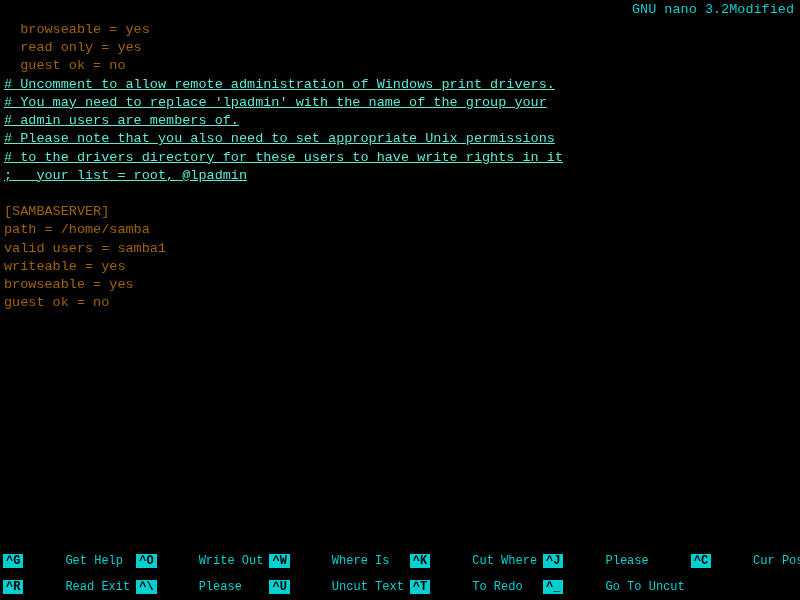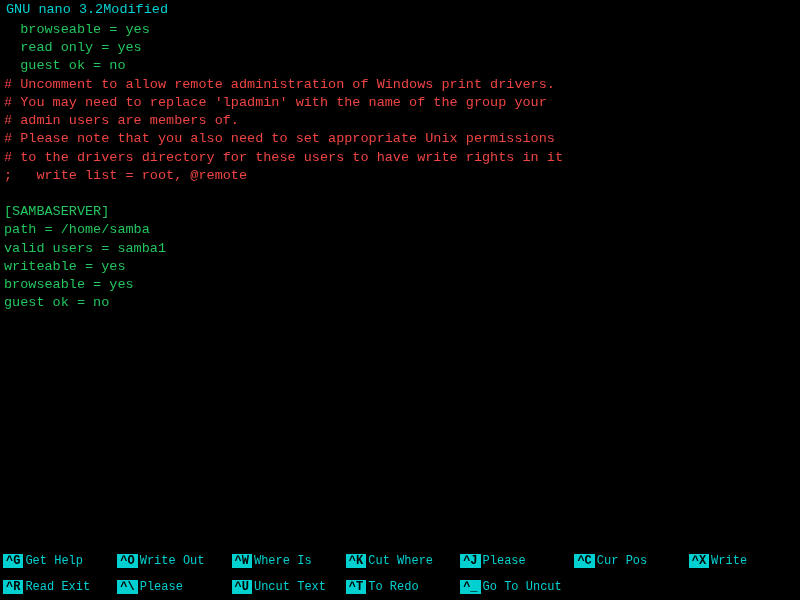--- a/index.html
+++ b/index.html
@@ -11,37 +11,37 @@
       width: 800px;
       height: 600px;
       overflow: hidden;
       display: flex;
       flex-direction: column;
     }
     #title-bar {
       background: #000;
       color: #00d0d0;
       display: flex;
-      justify-content: flex-start;
+      justify-content: flex-end;
       padding: 2px 6px;
       flex-shrink: 0;
     }
     #editor-area {
       flex: 1;
       background: #000;
       color: #00d0d0;
       padding: 2px 4px;
       overflow: hidden;
       white-space: pre;
       font-family: 'Courier New', Courier, monospace;
       font-size: 13.5px;
       line-height: 1.35;
     }
-    .comment-line { color: #ef4444; }
-    .normal-line { color: #22c55e; }
+    .comment-line { color: #5eead4; text-decoration: underline; }
+    .normal-line { color: #a16207; }
     #status-bar {
       background: #000;
       color: #00d0d0;
       padding: 1px 4px;
       flex-shrink: 0;
       height: 18px;
       display: flex;
       align-items: center;
     }
     #bottom-bar {
@@ -67,39 +67,40 @@
       font-weight: bold;
       padding: 0 3px;
       flex-shrink: 0;
       white-space: nowrap;
     }
     .cmd-label {
       color: #00d0d0;
       font-family: 'Courier New', Courier, monospace;
       font-size: 12px;
       white-space: nowrap;
+      margin-left: 40px;
     }
   </style>
 </head>
 <body>
 
 <div id="title-bar">
   <span>GNU nano 3.2</span>
   <span>Modified</span>
 </div>
 
 <div id="editor-area"><span class="normal-line">  browseable = yes</span>
 <span class="normal-line">  read only = yes</span>
 <span class="normal-line">  guest ok = no</span>
 <span class="comment-line"># Uncomment to allow remote administration of Windows print drivers.</span>
 <span class="comment-line"># You may need to replace 'lpadmin' with the name of the group your</span>
 <span class="comment-line"># admin users are members of.</span>
 <span class="comment-line"># Please note that you also need to set appropriate Unix permissions</span>
 <span class="comment-line"># to the drivers directory for these users to have write rights in it</span>
-<span class="comment-line">;   write list = root, @remote</span>
+<span class="comment-line">;   your list = root, @lpadmin</span>
 <span class="normal-line"></span>
 <span class="normal-line">[SAMBASERVER]</span>
 <span class="normal-line">path = /home/samba</span>
 <span class="normal-line">valid users = samba1</span>
 <span class="normal-line">writeable = yes</span>
 <span class="normal-line">browseable = yes</span>
 <span class="normal-line">guest ok = no</span>
 <span class="normal-line"></span>
 <span class="normal-line"></span>
 <span class="normal-line"></span>

